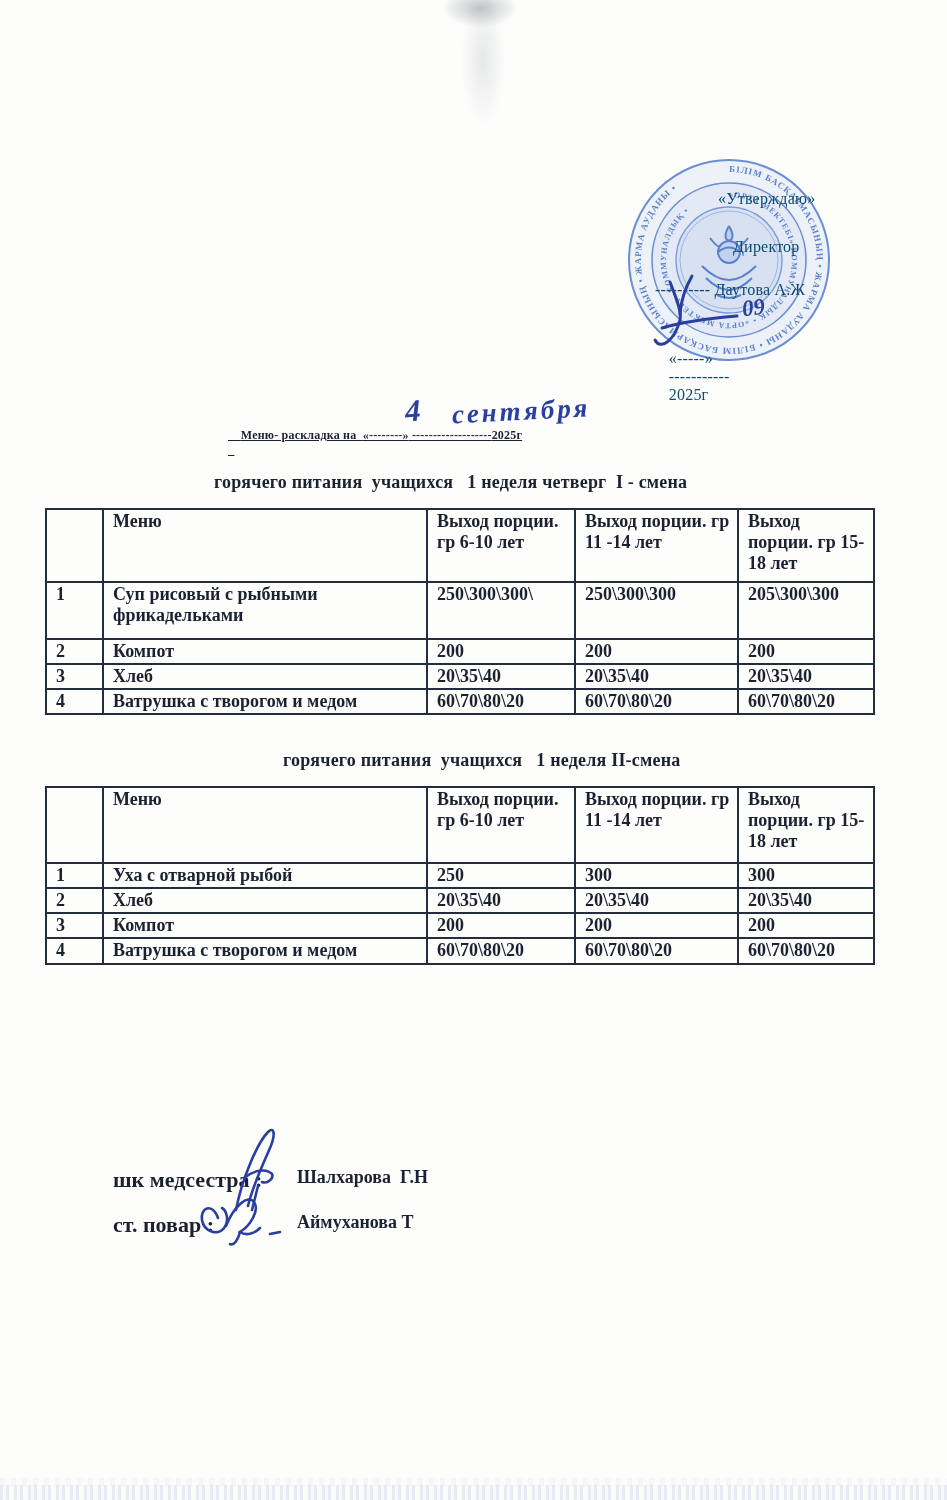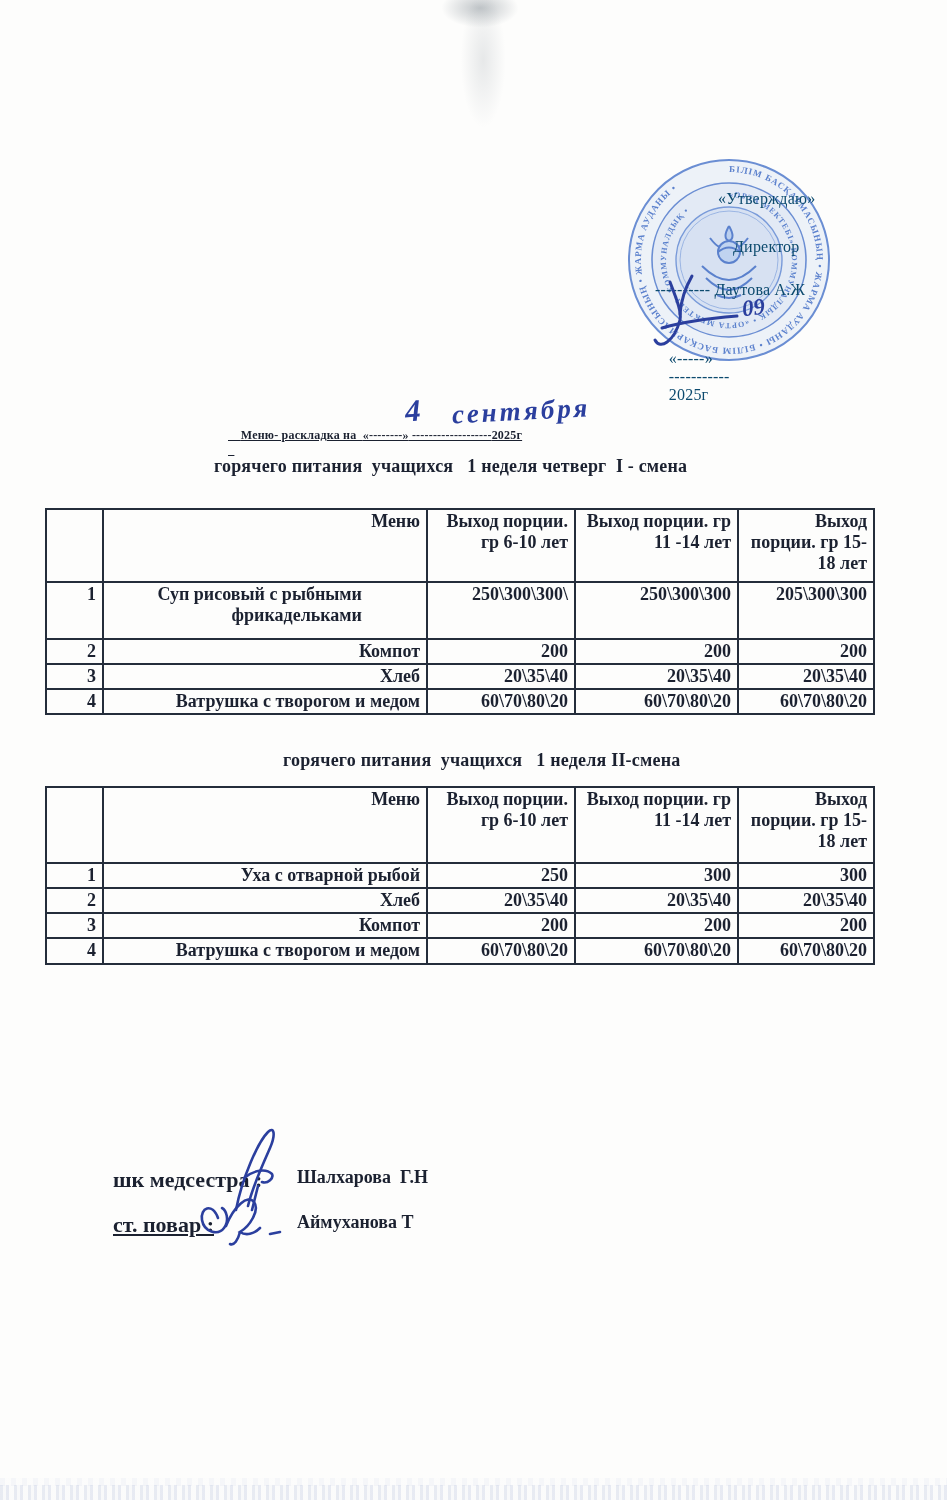--- a/index.html
+++ b/index.html
@@ -36,21 +36,21 @@
   
   .doc-title{left:228px;top:413px;font-size:12px;font-weight:bold;letter-spacing:.2px;text-decoration:underline;}
   .hand-day{left:405px;top:393px;font-size:31px;transform:rotate(-4deg);}
   .hand-month{left:452px;top:396px;font-size:27px;letter-spacing:3px;transform:rotate(-3deg);}
   .section-heading{font-size:18px;font-weight:bold;letter-spacing:.2px;}
   
   table.menu{border-collapse:collapse;table-layout:fixed;width:828px;}
   table.menu td,table.menu th{
     border:2px solid #242d3b;
     font-size:18px;font-weight:bold;
-    vertical-align:top;text-align:right;
+    vertical-align:top;text-align:left;
     padding:1px 6px 1px 9px;
     overflow:hidden;
   }
   th.col-menu-h{text-align:center;font-weight:bold;}
   .t1{left:45px;top:508px;}
   .t2{left:45px;top:786px;}
   
   .sig-label{font-size:22px;font-weight:600;text-align:right;}
   .sig-name{font-size:18px;font-weight:600;margin-left:11px;}
   .sig-svg{position:absolute;}
@@ -108,21 +108,21 @@
     </g>
   </svg>
   <div class="abs hand" style="left:742px;top:295px;font-size:23px;transform:rotate(-7deg);">09</div>
 
   <div class="abs doc-title pre">
     <span>Меню- раскладка на  </span><span>«--------»</span><span> -------------------</span><span>2025г</span>
   </div>
   <div class="abs hand hand-day">4</div>
   <div class="abs hand hand-month">сентября</div>
 
-  <div class="abs section-heading pre" style="left:214px;top:456px;">горячего питания  учащихся   1 неделя четверг  I - смена</div>
+  <div class="abs section-heading pre" style="left:214px;top:472px;">горячего питания  учащихся   1 неделя четверг  I - смена</div>
 
   <table class="menu abs t1">
     <colgroup>
         <col style="width:57px">
         <col style="width:324px">
         <col style="width:148px">
         <col style="width:163px">
         <col style="width:136px">
       </colgroup>
     <tbody>
@@ -216,21 +216,21 @@
   <div class="abs sig-label" style="left:113px;top:1167px;">шк медсестра :</div>
   <svg class="sig-svg" style="left:222px;top:1126px;width:70px;height:90px;" viewBox="0 0 70 90">
     <g stroke="#2b3f9e" stroke-width="2.6" fill="none" stroke-linecap="round">
       <path d="M 14,84 C 20,52 36,16 46,6 C 52,0 54,8 48,22 C 40,40 30,62 26,80"></path>
       <path d="M 22,52 C 32,44 44,42 50,48 C 52,52 46,58 40,56"></path>
       <path d="M 36,60 L 30,84"></path>
     </g>
   </svg>
   <div class="abs sig-name pre" style="left:286px;top:1167px;">Шалхарова  Г.Н</div>
 
-  <div class="abs sig-label" style="left:113px;top:1212px;text-decoration:underline;">ст. повар :</div>
+  <div class="abs sig-label" style="left:113px;top:1212px;">ст. повар :</div>
   <svg class="sig-svg" style="left:196px;top:1192px;width:100px;height:58px;" viewBox="0 0 100 58">
     <g stroke="#2b3f9e" stroke-width="2.6" fill="none" stroke-linecap="round">
       <path d="M 22,26 C 16,10 4,16 6,28 C 8,40 22,44 28,36 C 34,28 30,18 26,16"></path>
       <path d="M 30,34 C 38,14 52,2 58,10 C 64,18 54,34 44,40 C 50,44 58,42 64,36"></path>
       <path d="M 44,40 C 42,48 38,54 34,52"></path>
       <path d="M 74,42 L 84,40"></path>
     </g>
   </svg>
   <div class="abs sig-name" style="left:286px;top:1212px;">Аймуханова Т</div>
 

